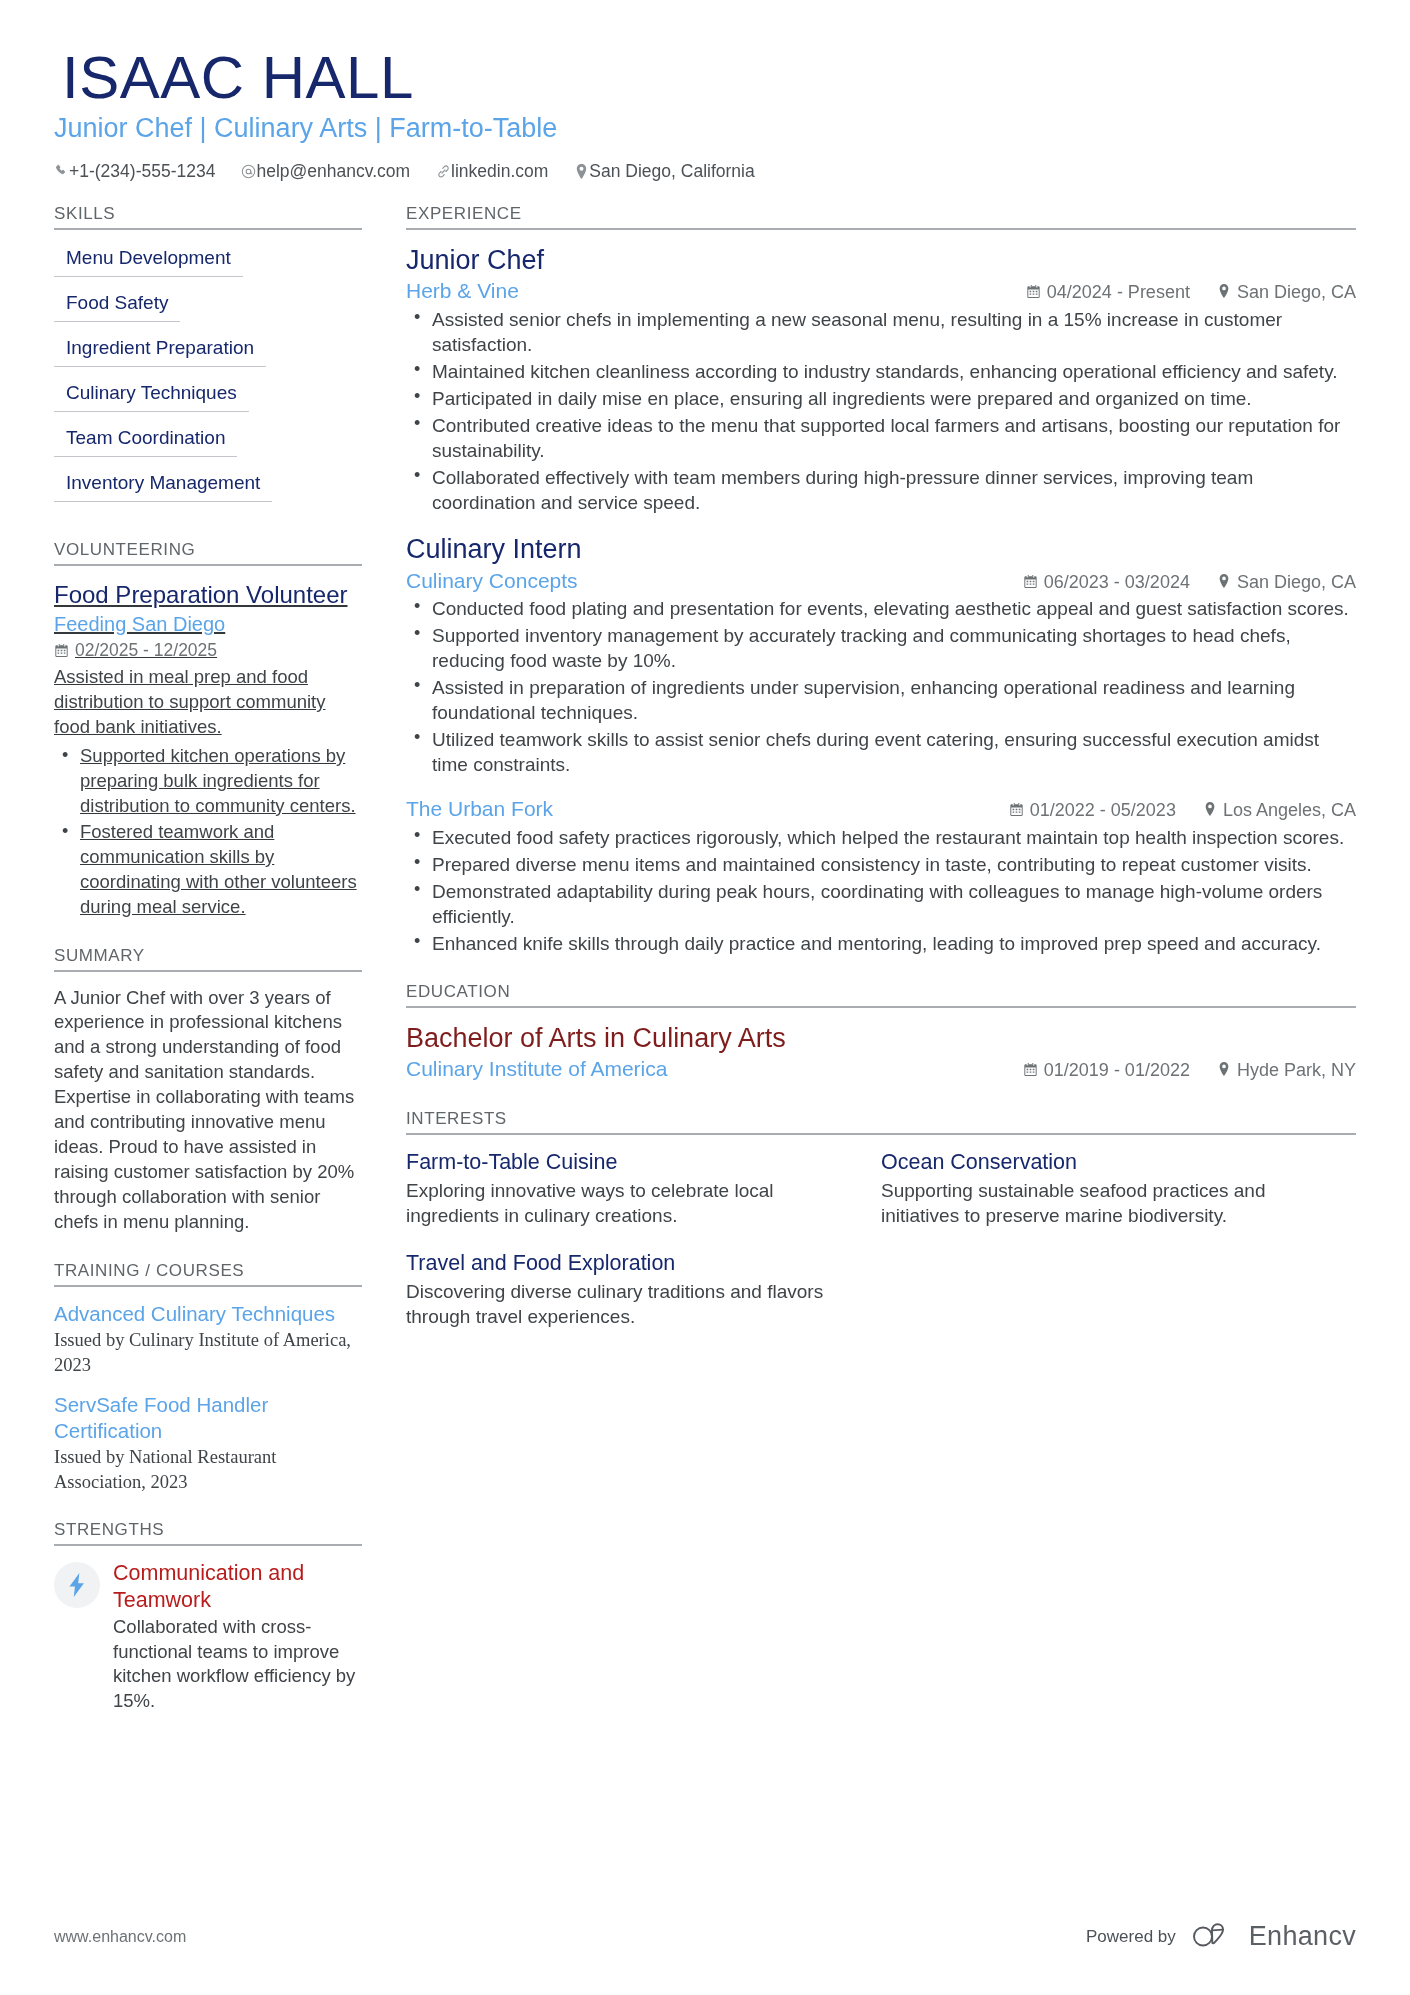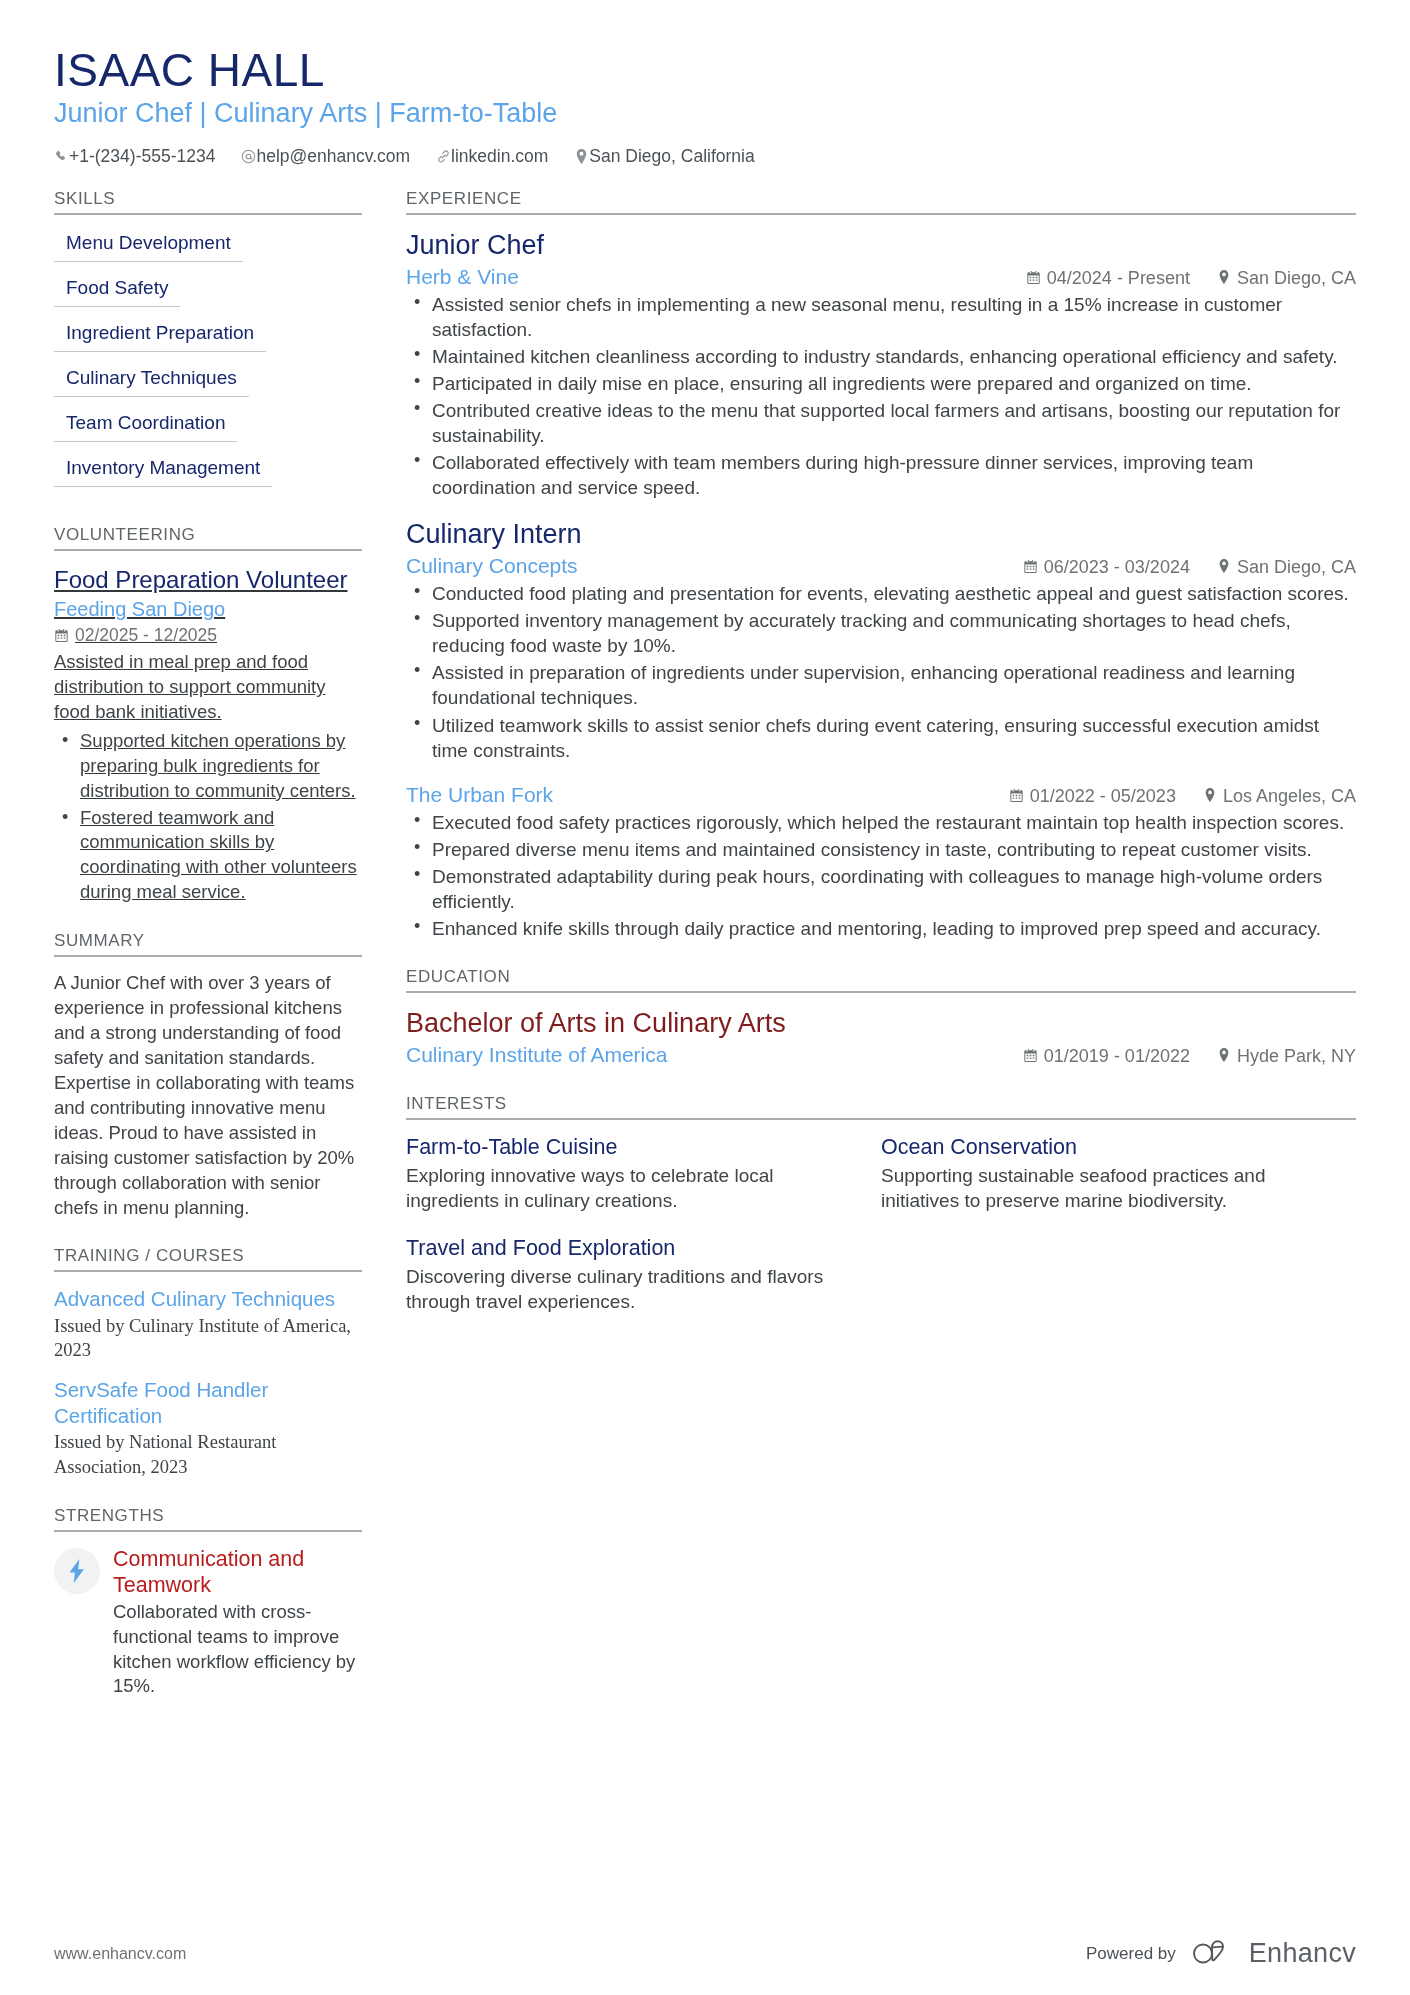--- a/index.html
+++ b/index.html
@@ -19,26 +19,26 @@
     width: 1410px;
     min-height: 1995px;
     box-sizing: border-box;
     padding: 46px 54px 0 54px;
     position: relative;
   }
 
   
   .name {
     font-family: "Liberation Serif", serif;
-    font-size: 46px;
+    font-size: 60px;
     letter-spacing: 0.5px;
     color: #16276c;
     font-weight: 400;
     line-height: 1.05;
-    margin: 0 0 4px 0;
+    margin: 0 0 4px 8px;
     font-family: "Liberation Sans", sans-serif;
   }
   .headline {
     font-size: 27px;
     color: #5ba4e8;
     font-weight: 400;
     line-height: 1.18;
     margin: 0 0 16px 0;
   }
   .contact-row {
@@ -285,21 +285,21 @@
     color: #7f1d1d;
     line-height: 1.2;
     margin-bottom: 1px;
   }
 
   
   .footer {
     position: absolute;
     left: 54px;
     right: 54px;
-    bottom: 26px;
+    bottom: 43px;
     display: flex;
     align-items: center;
     justify-content: space-between;
     font-size: 16px;
     color: #6d7275;
   }
   .footer-brand {
     display: flex;
     align-items: center;
     gap: 16px;

